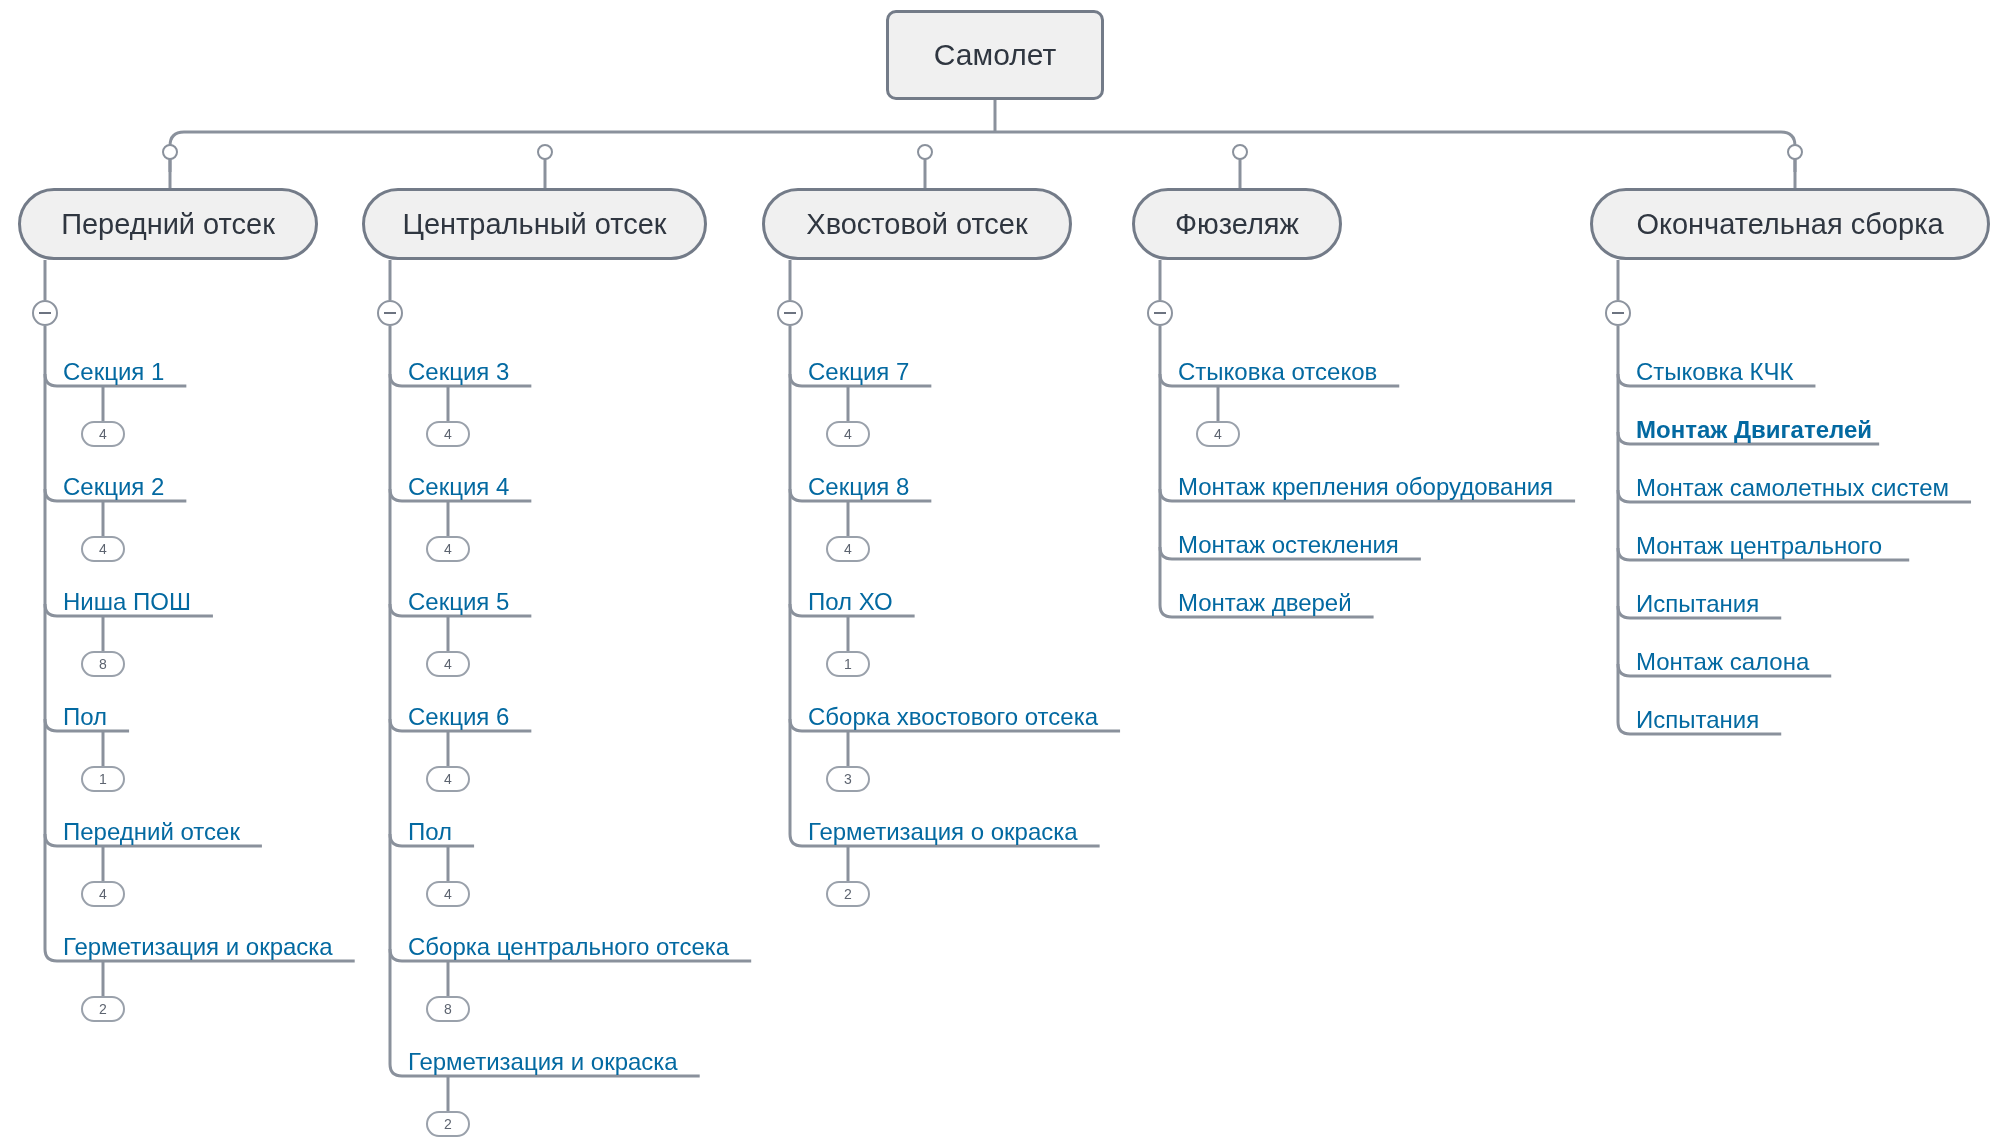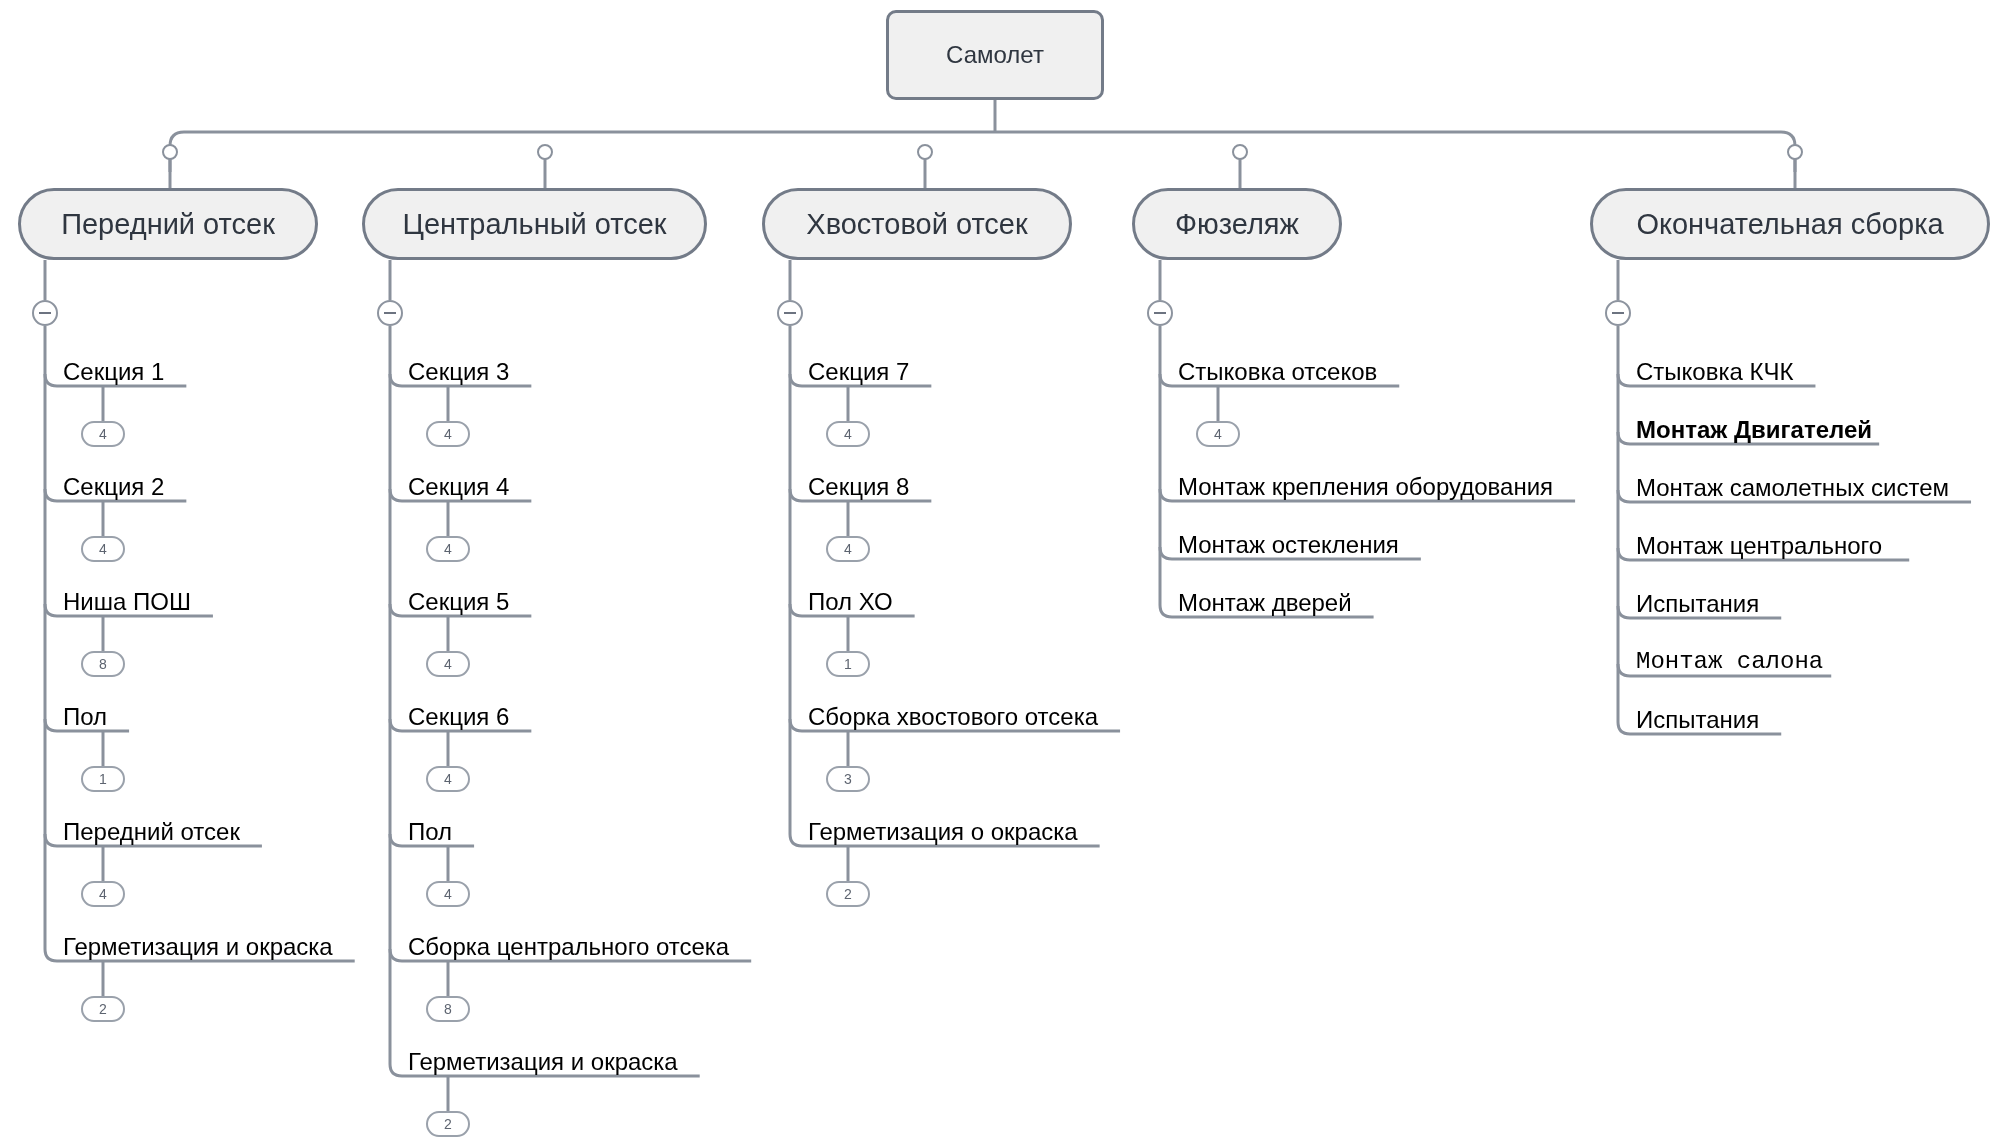--- a/index.html
+++ b/index.html
@@ -38,32 +38,32 @@
     background: #f0f0f0;
     border: 3px solid #737b88;
     display: flex;
     align-items: center;
     justify-content: center;
     color: #2f3640;
     white-space: nowrap;
   }
   .node-root {
     border-radius: 10px;
-    font-size: 24px;
+    font-size: 30px;
   }
   .node-branch {
     border-radius: 999px;
     font-size: 29px;
   }
 
   
   .leaf {
     position: absolute;
     font-size: 24px;
-    color: #000000;
+    color: #0369a1;
     white-space: nowrap;
     line-height: 1;
   }
 
   
   .badge {
     position: absolute;
     box-sizing: border-box;
     width: 44px;
     height: 26px;
@@ -247,16 +247,16 @@
         <span>Окончательная сборка</span>
       </div>
       <div class="collapse-toggle" style="left: 1605px; top: 300px;">
         <span class="minus"></span>
       </div>
       <div class="leaf" style="left: 1636px; top: 360px;">Стыковка КЧК</div>
       <div class="leaf" style="left: 1636px; top: 418px; font-weight: bold;">Монтаж Двигателей</div>
       <div class="leaf" style="left: 1636px; top: 476px;">Монтаж самолетных систем</div>
       <div class="leaf" style="left: 1636px; top: 534px;">Монтаж центрального</div>
       <div class="leaf" style="left: 1636px; top: 592px;">Испытания</div>
-      <div class="leaf" style="left: 1636px; top: 650px; font-family: Liberation Mono, monospace;">Монтаж салона</div>
+      <div class="leaf" style="left: 1636px; top: 650px;">Монтаж салона</div>
       <div class="leaf" style="left: 1636px; top: 708px;">Испытания</div>
     </div>
 </div>
 
 </body></html>

